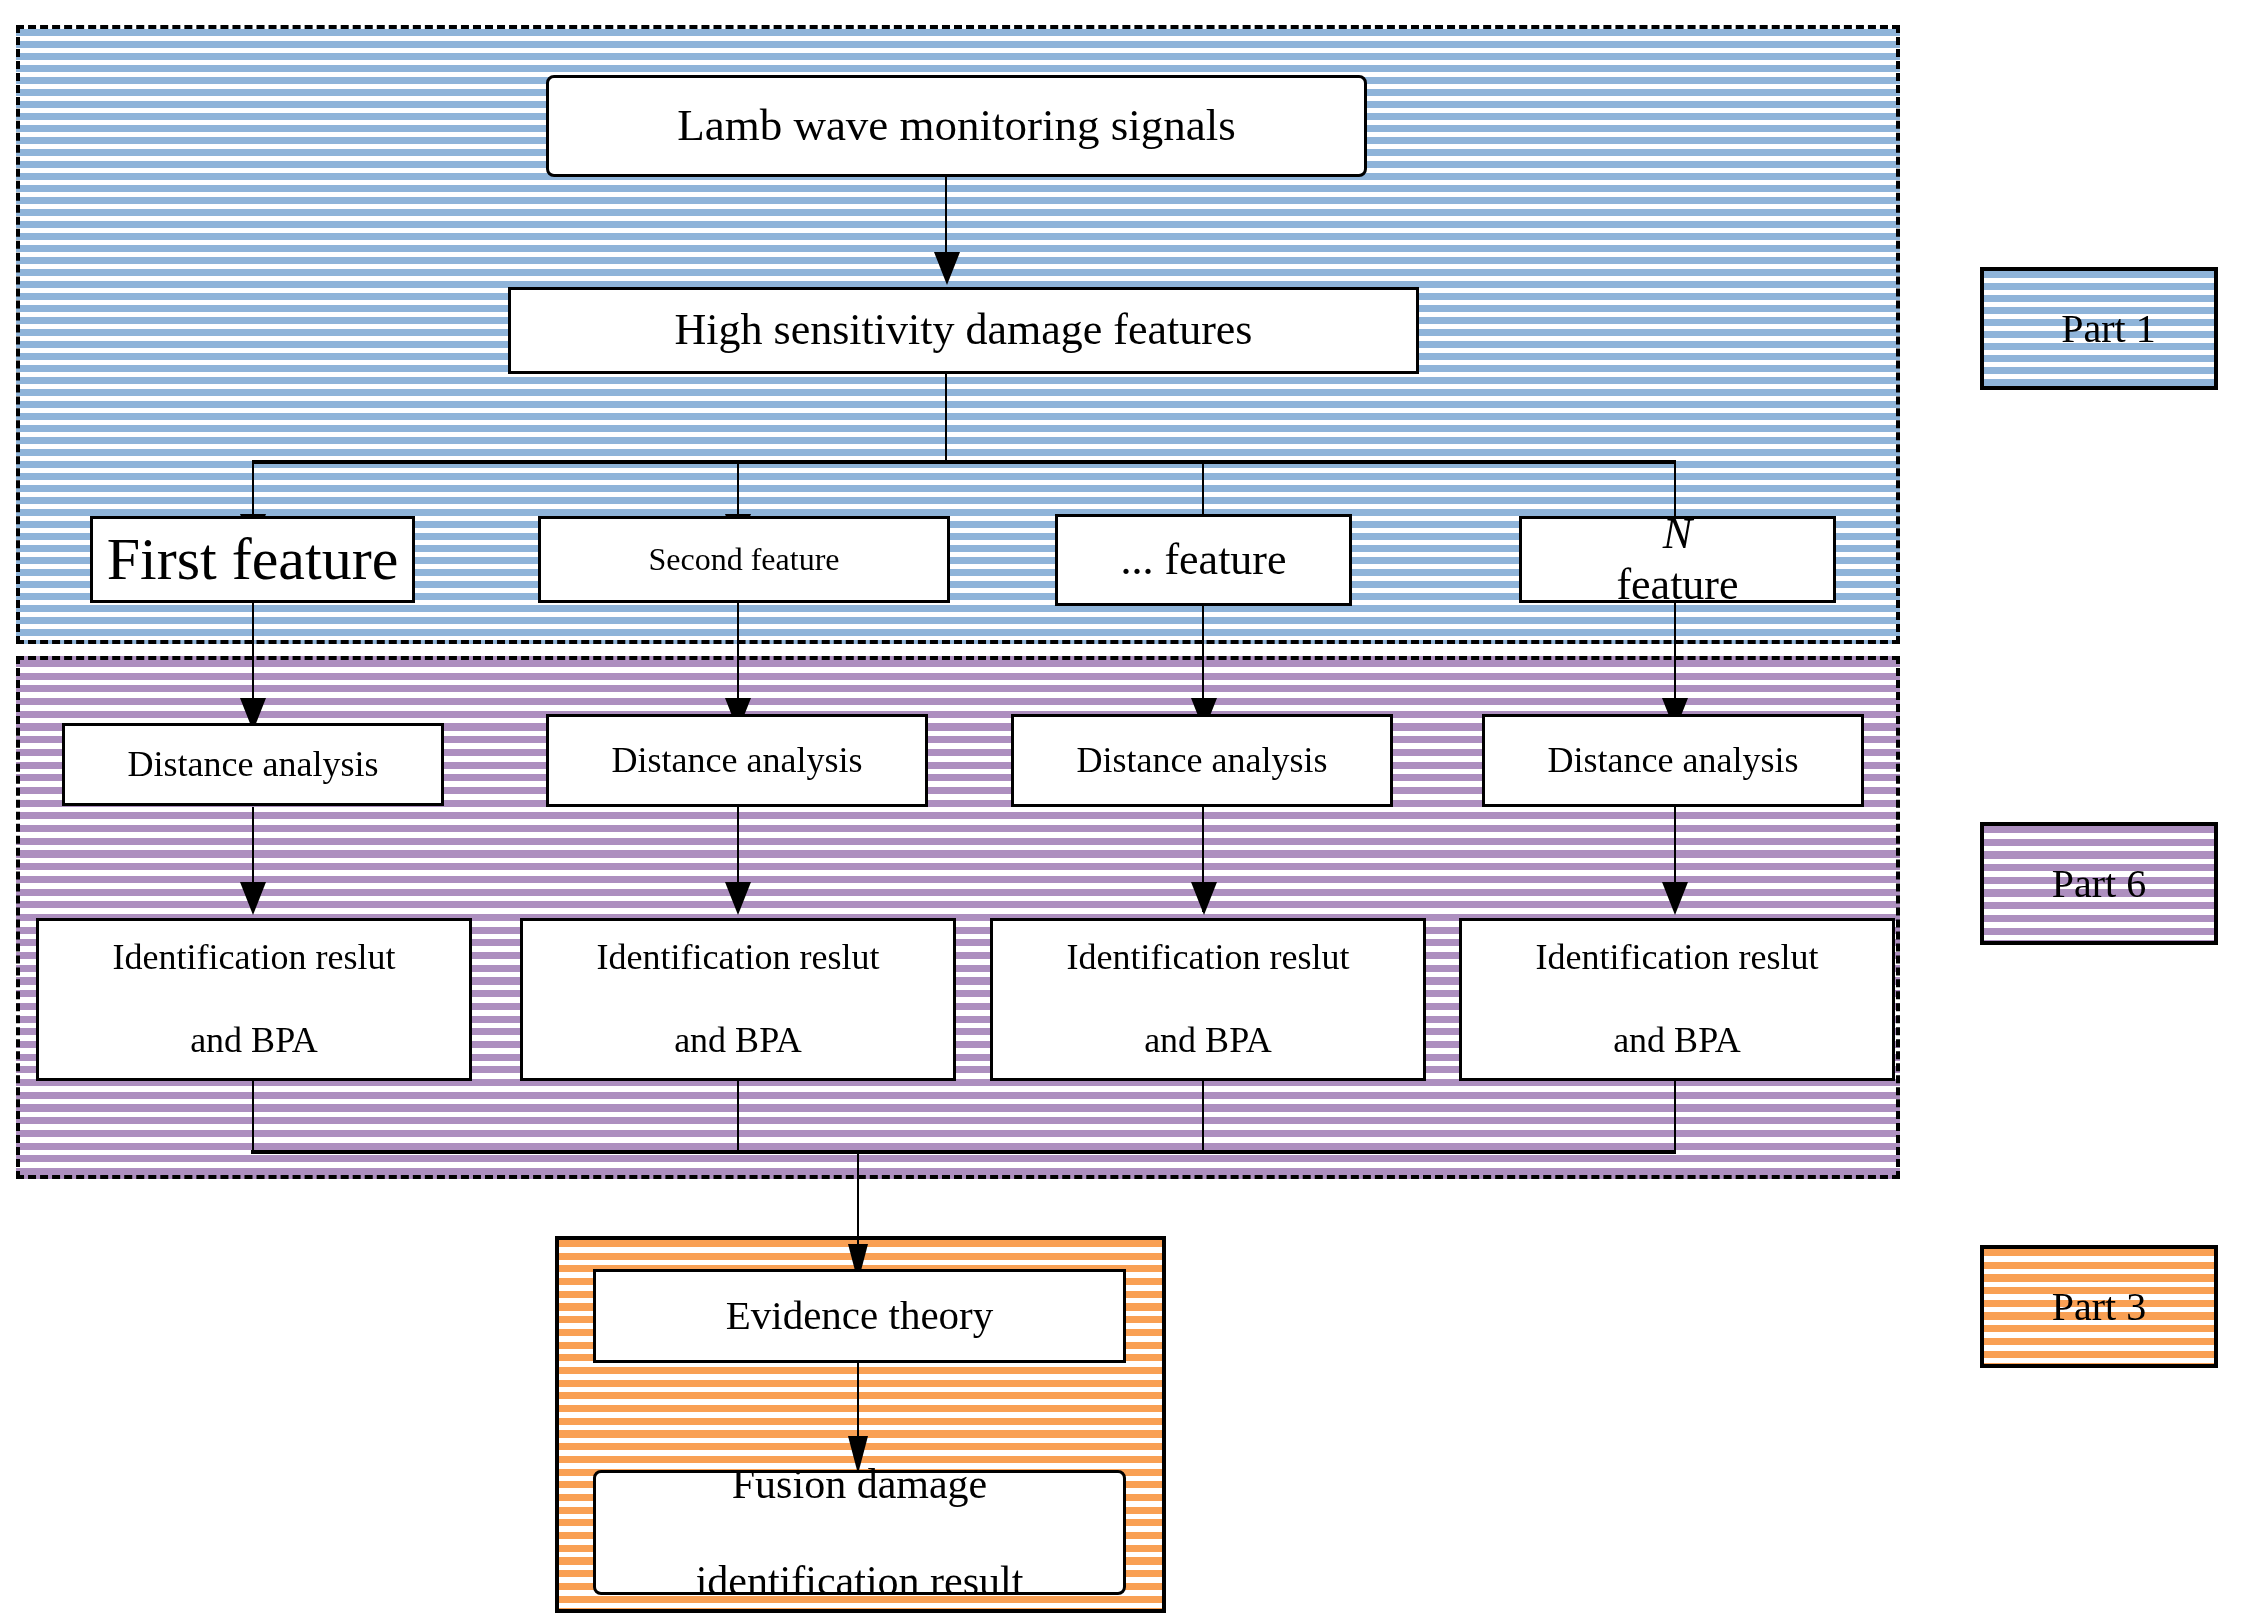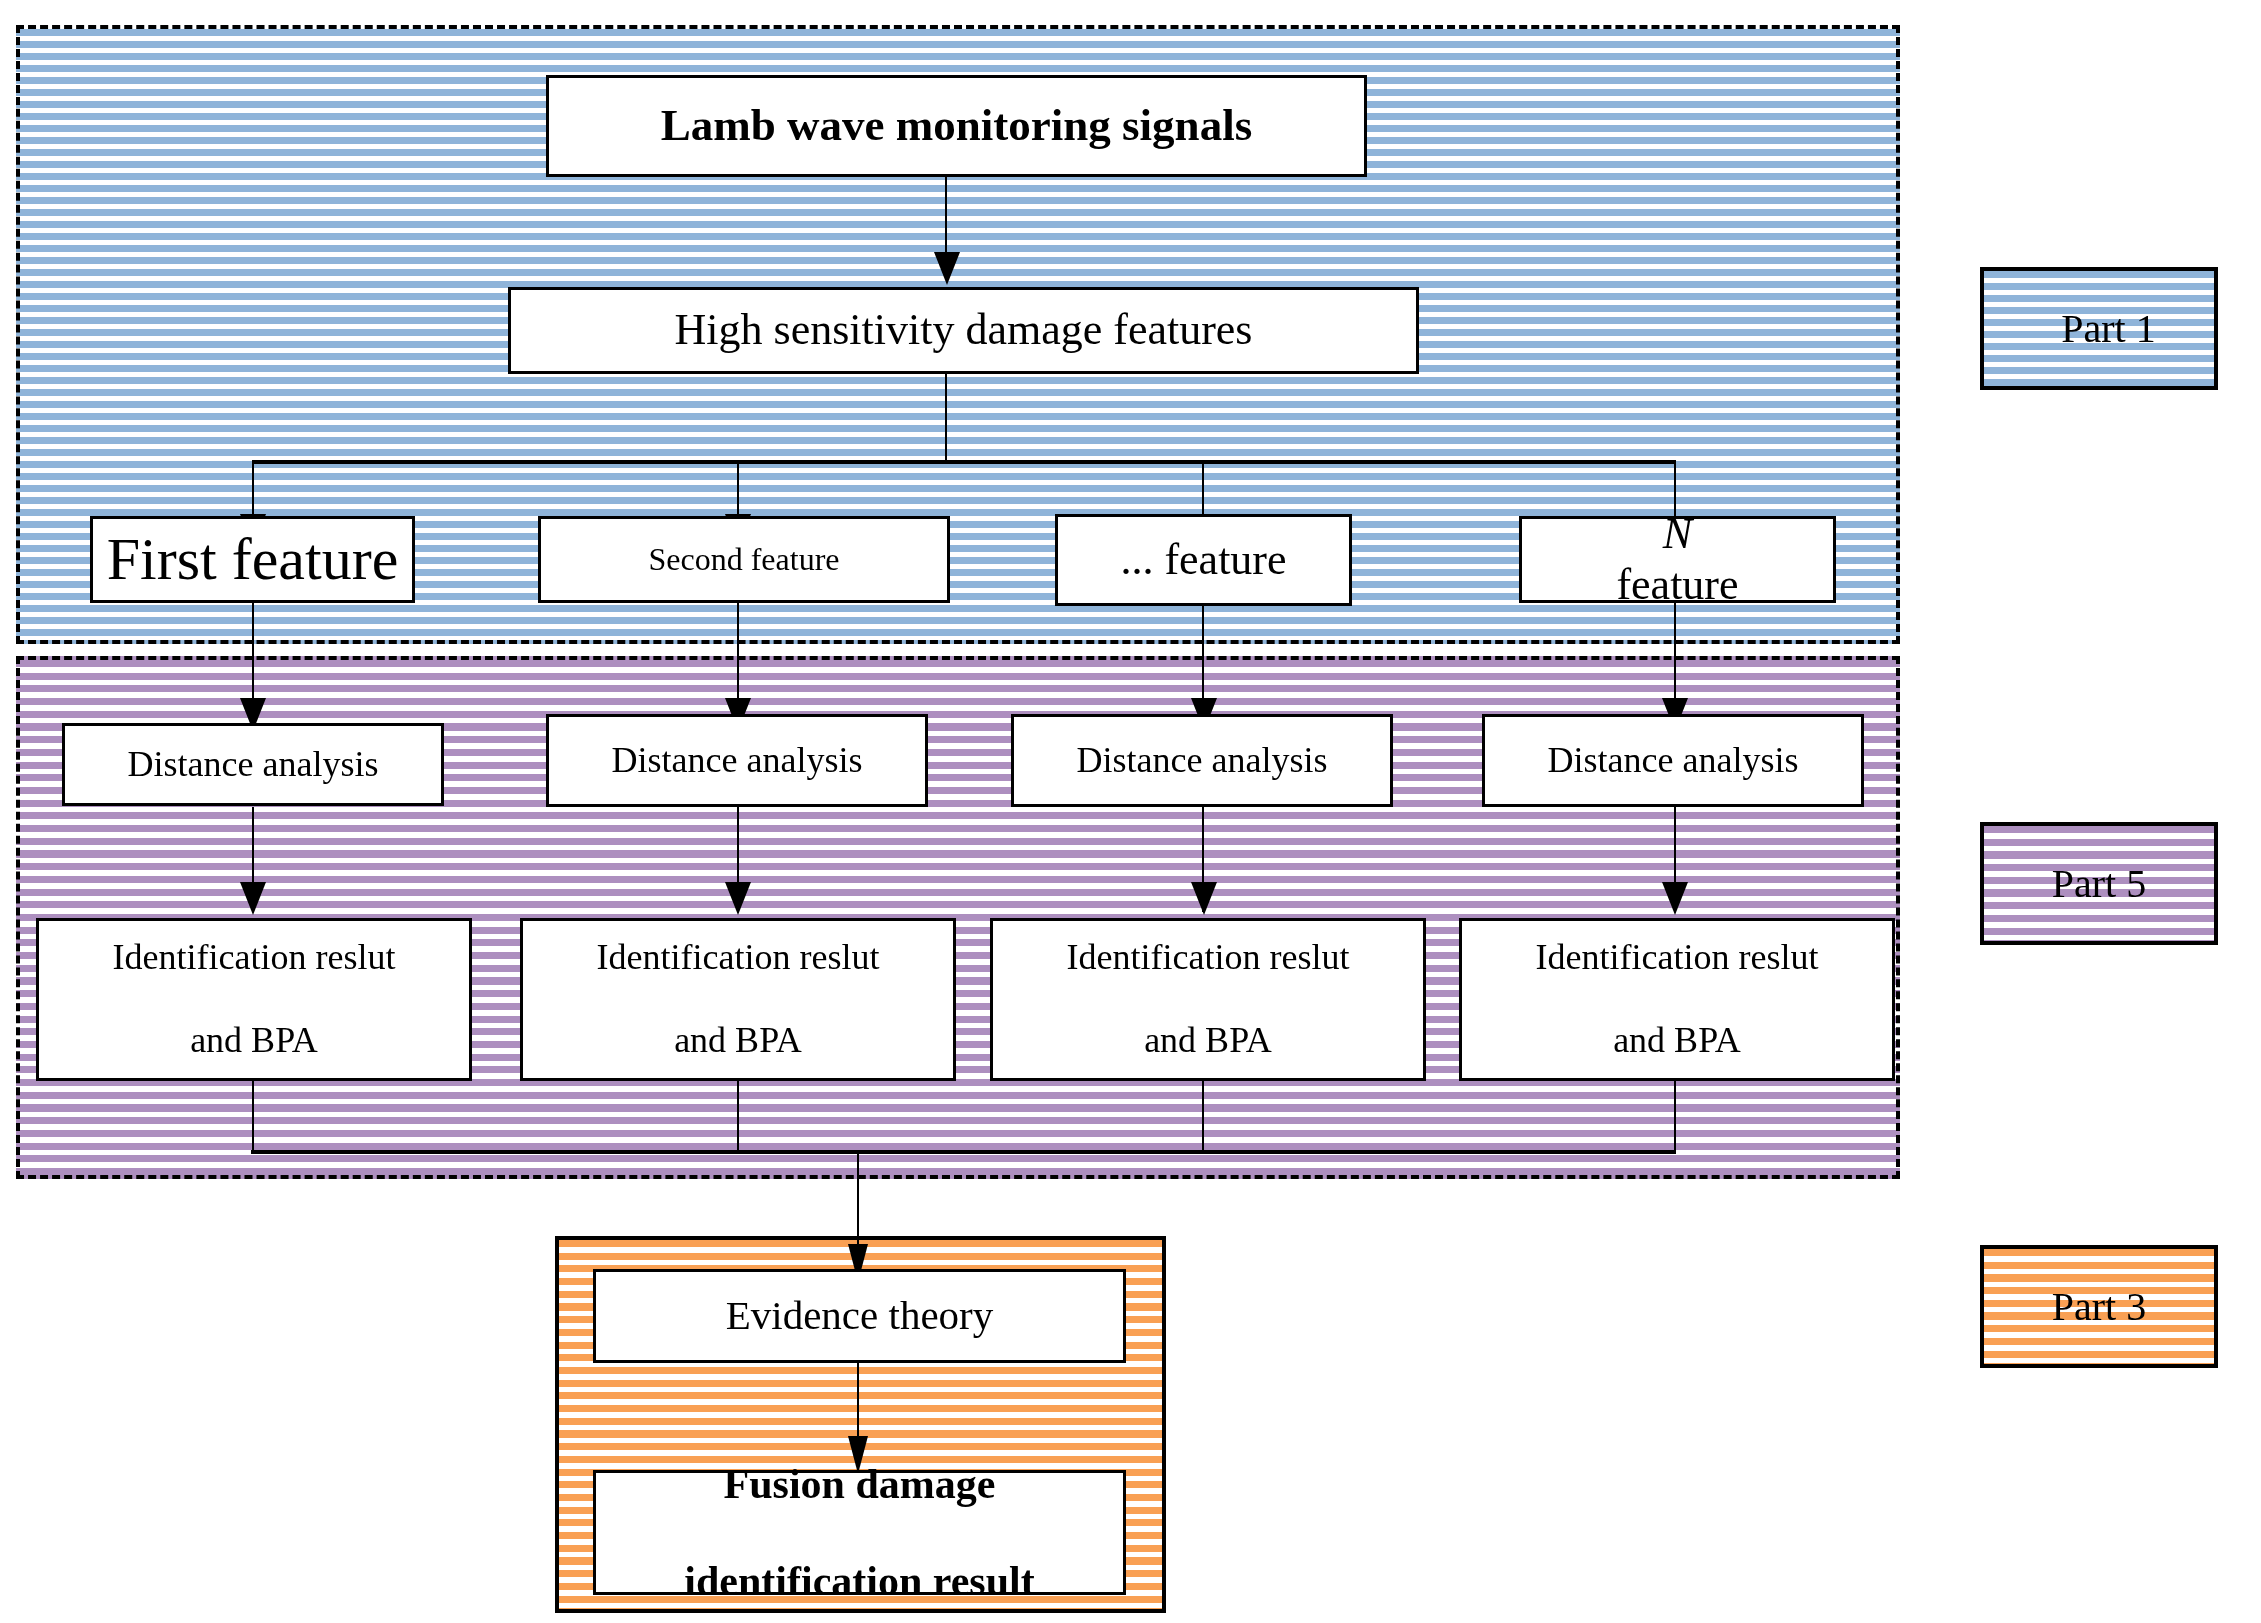--- a/index.html
+++ b/index.html
@@ -53,21 +53,21 @@
     border:3.2px solid #000000;
     box-sizing:border-box;
     display:flex;
     align-items:center;
     justify-content:center;
     text-align:center;
     line-height:1.15;
     z-index:6;
   }
   .node span{display:block;}
-  .n-bold{font-weight:bold;}
+  .n-bold{font-weight:normal;border-radius:8px;}
   .n-ital{font-style:italic;}
 
   
   .vline{
     position:absolute;
     background:#000000;
     width:2.4px;
     z-index:4;
   }
   .hline{
@@ -242,21 +242,21 @@
       <span>Fusion damage</span><br>
       <span>identification result</span>
     </span>
   </div>
 
   <div class="legend-swatch region-p1" style="left:1980px; top:267px; width:238px; height:123px;">
     <span>Part 1</span>
   </div>
 
   <div class="legend-swatch region-p2" style="left:1980px; top:822px; width:238px; height:123px;">
-    <span>Part 5</span>
+    <span>Part 6</span>
   </div>
 
   <div class="legend-swatch" style="left:1980px; top:1245px; width:238px; height:123px;
               background-color:#ffffff;
               background-image:repeating-linear-gradient(to bottom,#f9a054 0px,#f9a054 7.1px,#ffffff 7.1px,#ffffff 12.7px);">
     <span>Part 3</span>
   </div>
 
 </div>
 

